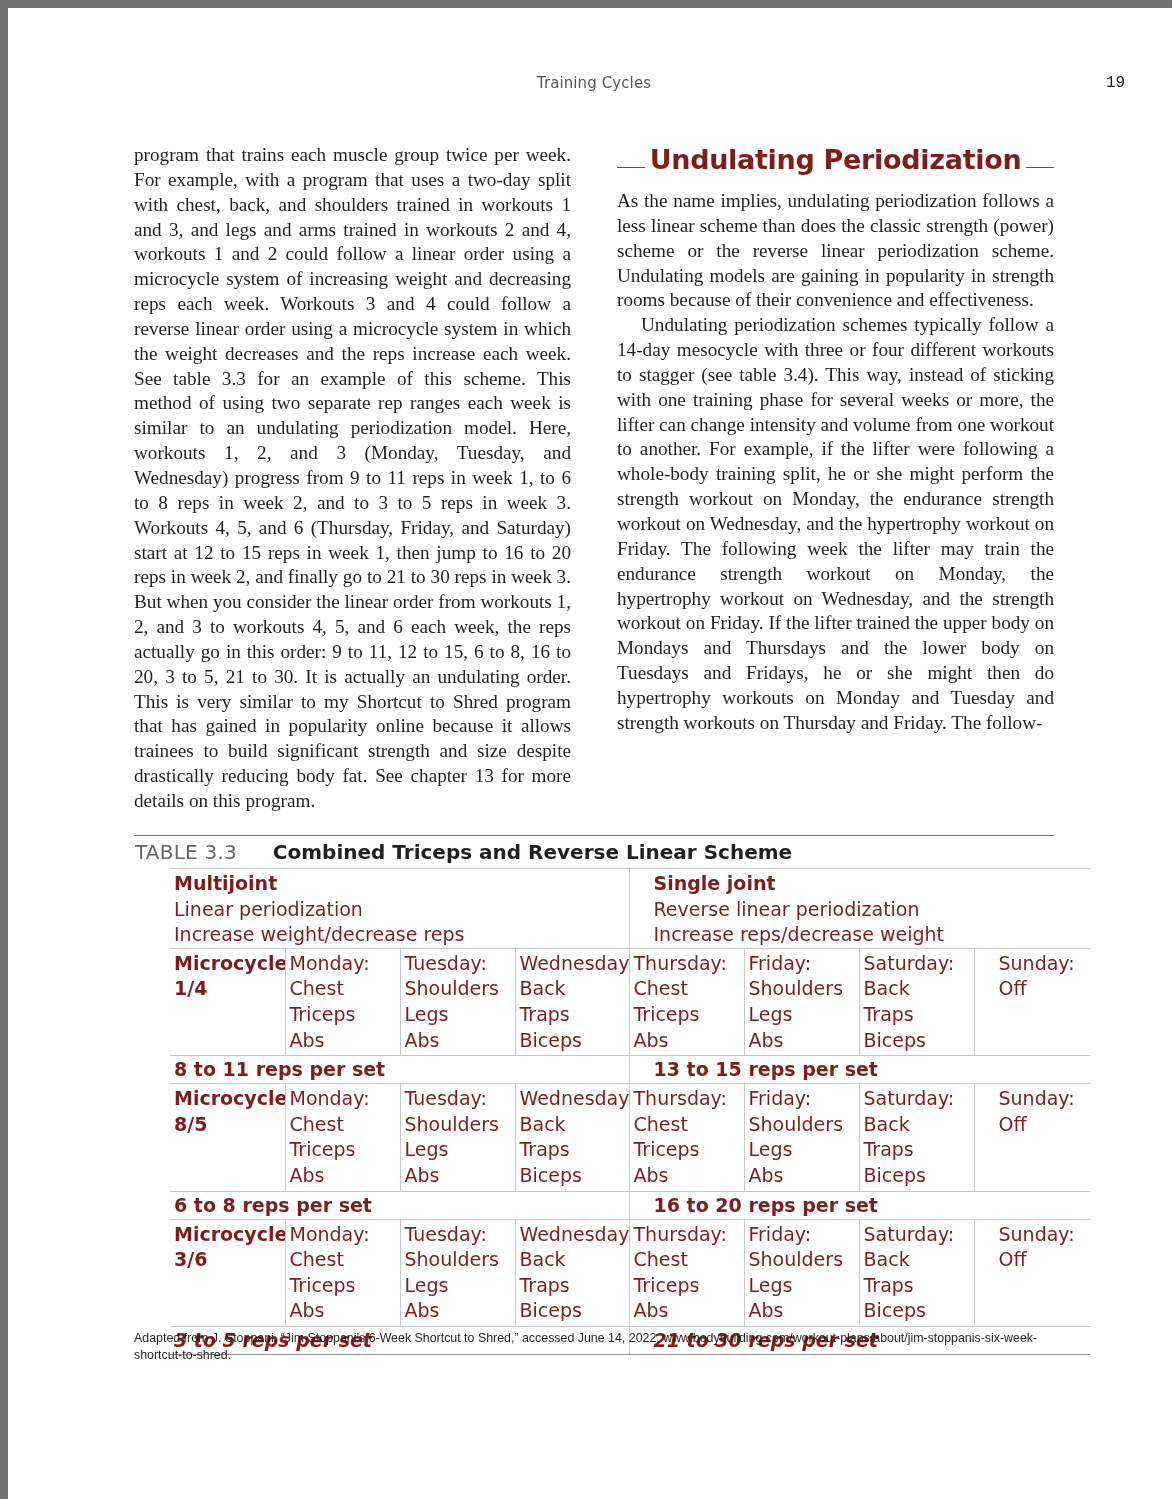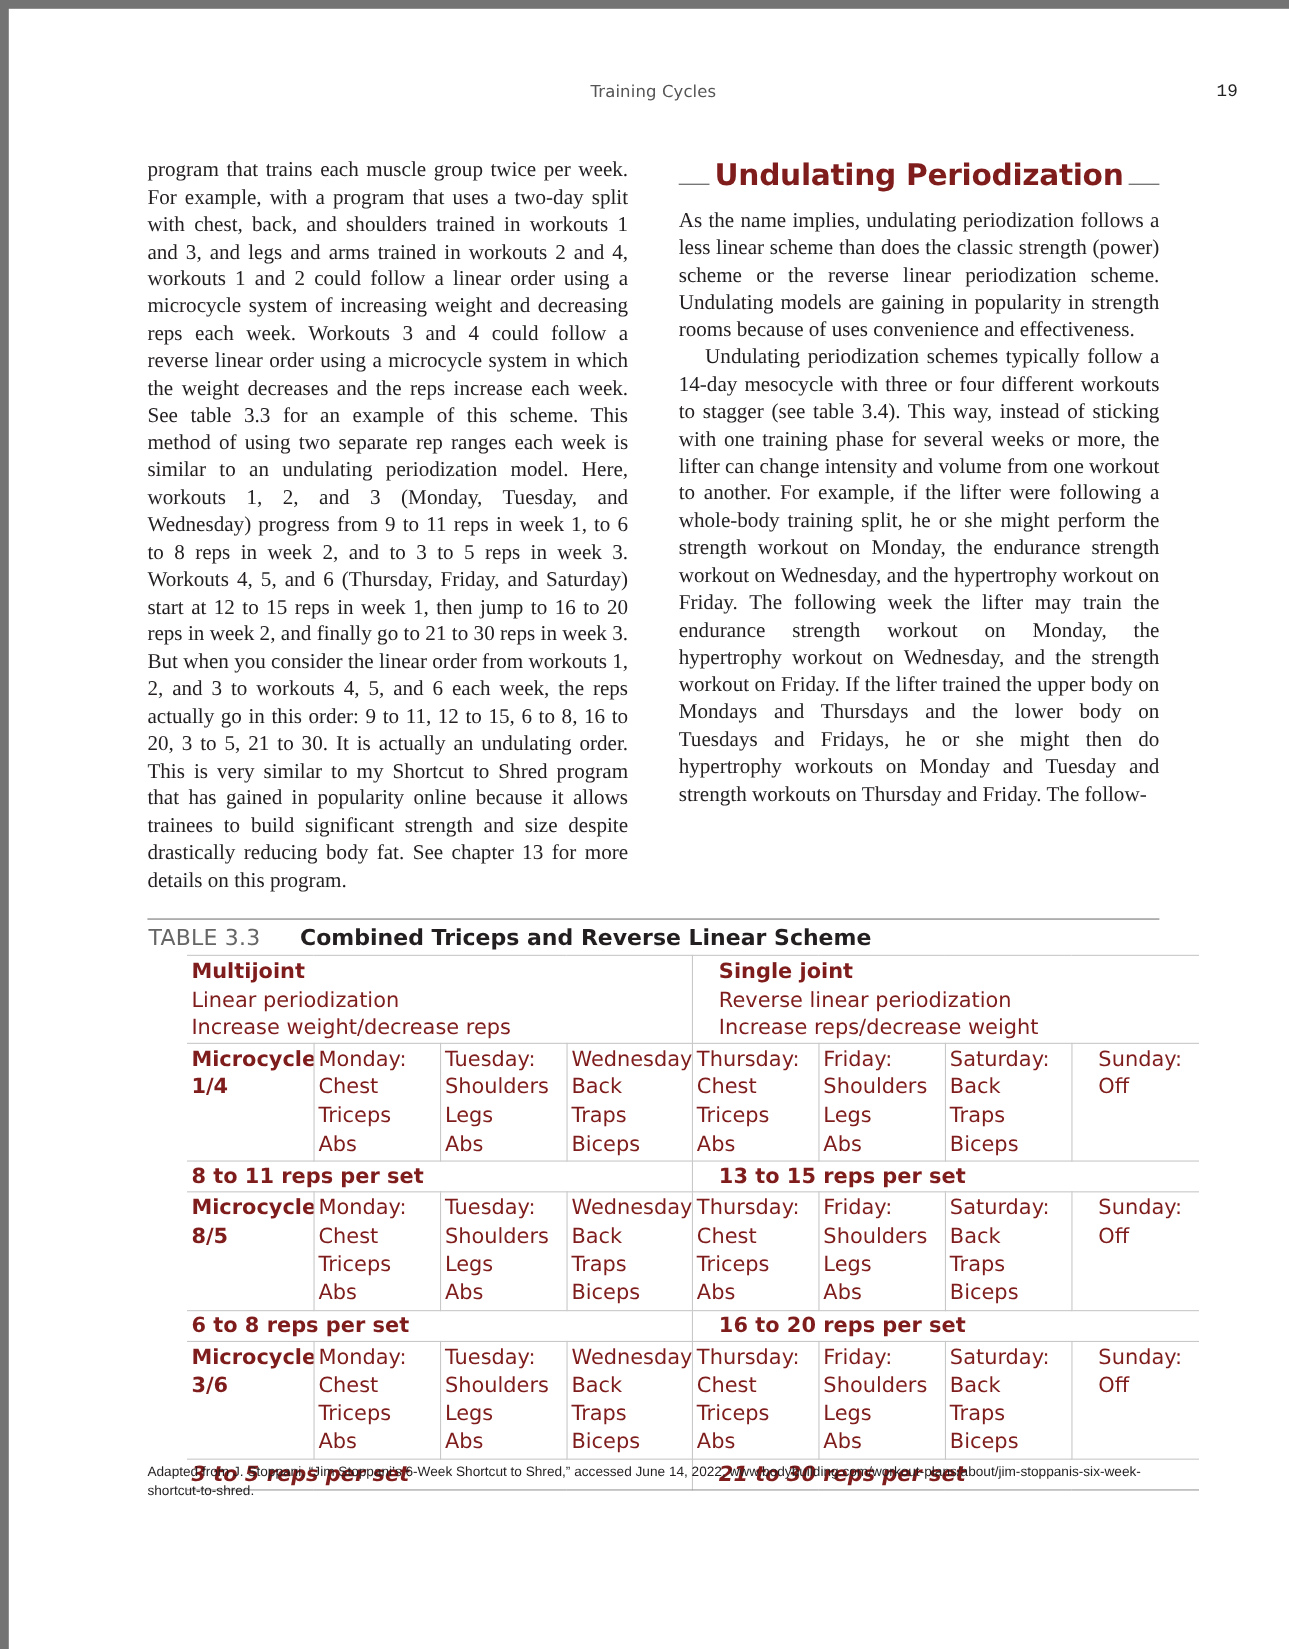--- a/index.html
+++ b/index.html
@@ -76,21 +76,21 @@
     <p>program that trains each muscle group twice per week. For example, with a program that uses a two-day split with chest, back, and shoulders trained in workouts 1 and 3, and legs and arms trained in workouts 2 and 4, workouts 1 and 2 could follow a linear order using a microcycle system of increasing weight and decreasing reps each week. Workouts 3 and 4 could follow a reverse linear order using a microcycle system in which the weight decreases and the reps increase each week. See table 3.3 for an example of this scheme. This method of using two separate rep ranges each week is similar to an undulating periodization model. Here, workouts 1, 2, and 3 (Monday, Tuesday, and Wednesday) progress from 9 to 11 reps in week 1, to 6 to 8 reps in week 2, and to 3 to 5 reps in week 3. Workouts 4, 5, and 6 (Thursday, Friday, and Saturday) start at 12 to 15 reps in week 1, then jump to 16 to 20 reps in week 2, and finally go to 21 to 30 reps in week 3. But when you consider the linear order from workouts 1, 2, and 3 to workouts 4, 5, and 6 each week, the reps actually go in this order: 9 to 11, 12 to 15, 6 to 8, 16 to 20, 3 to 5, 21 to 30. It is actually an undulating order. This is very similar to my Shortcut to Shred program that has gained in popularity online because it allows trainees to build significant strength and size despite drastically reducing body fat. See chap­ter 13 for more details on this program.</p>
   </div>
 
   <div class="heading-wrap">
     <span class="heading-rule"></span>
     <span class="heading">Undulating Periodization</span>
     <span class="heading-rule"></span>
   </div>
 
   <div class="col col-right">
-    <p>As the name implies, undulating periodization follows a less linear scheme than does the classic strength (power) scheme or the reverse linear periodization scheme. Undulating models are gaining in popularity in strength rooms because of uses convenience and effectiveness.</p>
+    <p>As the name implies, undulating periodization follows a less linear scheme than does the classic strength (power) scheme or the reverse linear periodization scheme. Undulating models are gaining in popularity in strength rooms because of their convenience and effectiveness.</p>
     <p class="indent">Undulating periodization schemes typically follow a 14-day mesocycle with three or four different work­outs to stagger (see table 3.4). This way, instead of sticking with one training phase for several weeks or more, the lifter can change intensity and volume from one workout to another. For example, if the lifter were following a whole-body training split, he or she might perform the strength workout on Monday, the endurance strength workout on Wednesday, and the hypertrophy workout on Friday. The following week the lifter may train the endurance strength workout on Monday, the hypertrophy workout on Wednesday, and the strength workout on Friday. If the lifter trained the upper body on Mondays and Thursdays and the lower body on Tuesdays and Fridays, he or she might then do hypertrophy workouts on Monday and Tuesday and strength workouts on Thursday and Friday. The follow-</p>
   </div>
 
   <div class="table-top-rule"></div>
   <div class="table-title">
     <span class="num">TABLE 3.3</span><span class="name">Combined Triceps and Reverse Linear Scheme</span>
   </div>
 
   <table class="scheme">
     <colgroup>

